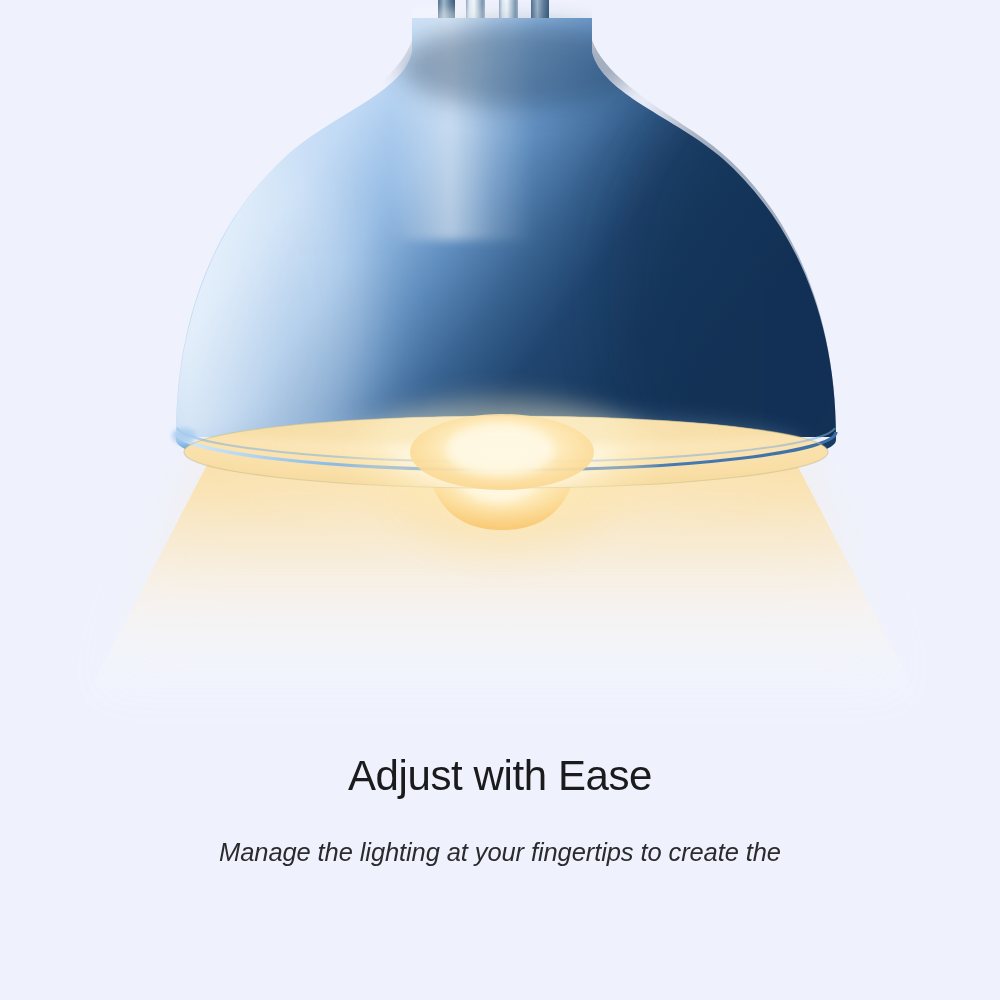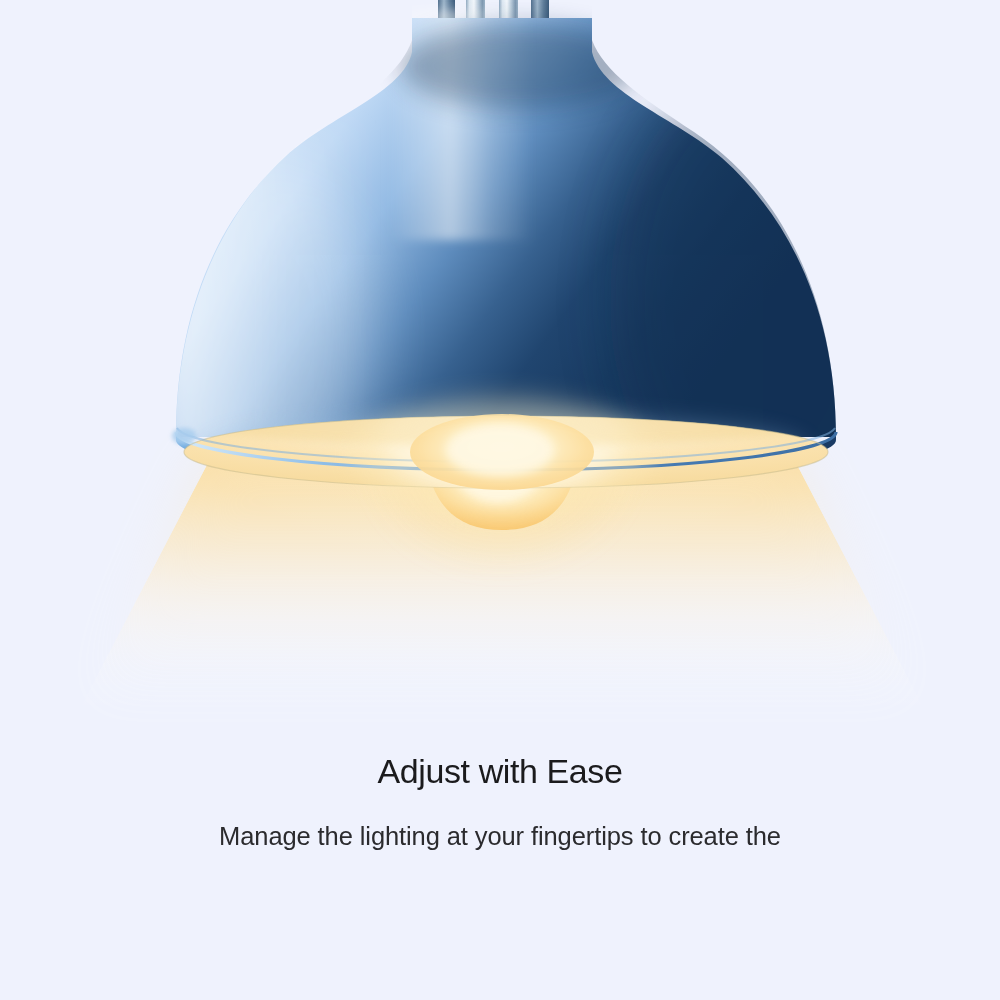--- a/index.html
+++ b/index.html
@@ -39,36 +39,37 @@
     left: 0;
     top: 752px;
     width: 1000px;
     text-align: center;
     z-index: 5;
   }
 
   #headline {
     margin: 0;
     font-family: "Liberation Sans", sans-serif;
-    font-size: 34px;
+    font-size: 42px;
     font-weight: 400;
     letter-spacing: -0.4px;
     line-height: 1.12;
     color: #1b1b1d;
   }
 
   #subcopy {
-    margin: 0;
+    margin: 7px;
     padding-top: 26px;
     font-family: "Liberation Sans", sans-serif;
     font-size: 25.5px;
     font-weight: 400;
     line-height: 1.62;
     letter-spacing: -0.1px;
     color: #2b2b2e;
+    font-style: italic;
   }
   #subcopy .line { display: block; }
 </style>
 </head>
 <body>
 
 <div id="stage">
 
   <svg id="lamp-art" viewBox="0 0 1000 1000" aria-hidden="true">
     <defs>

